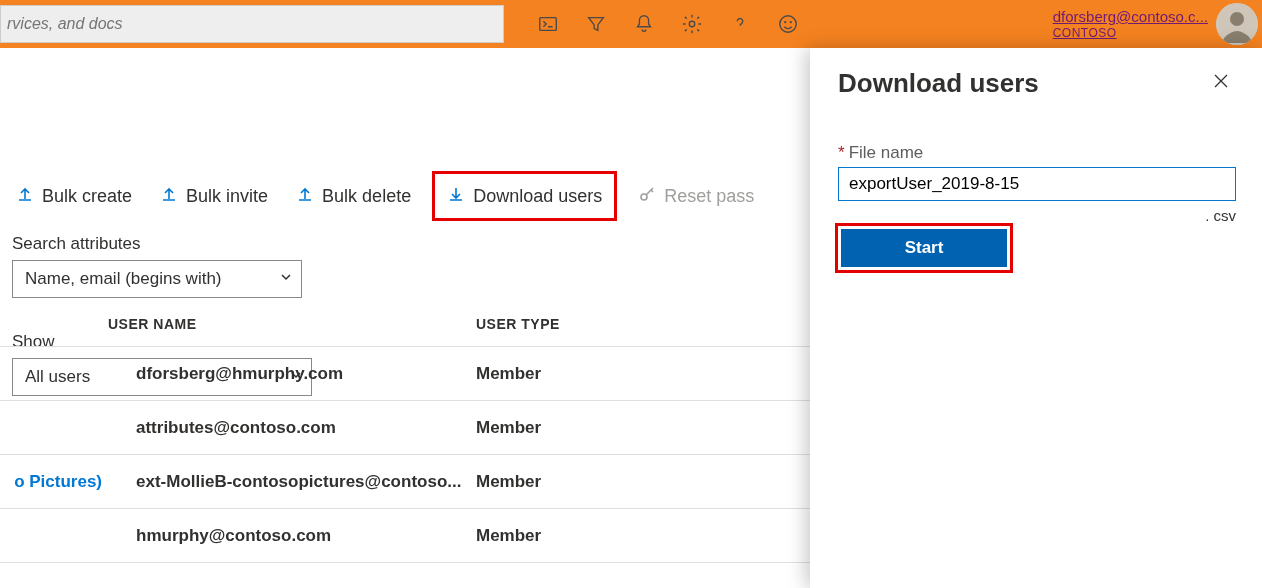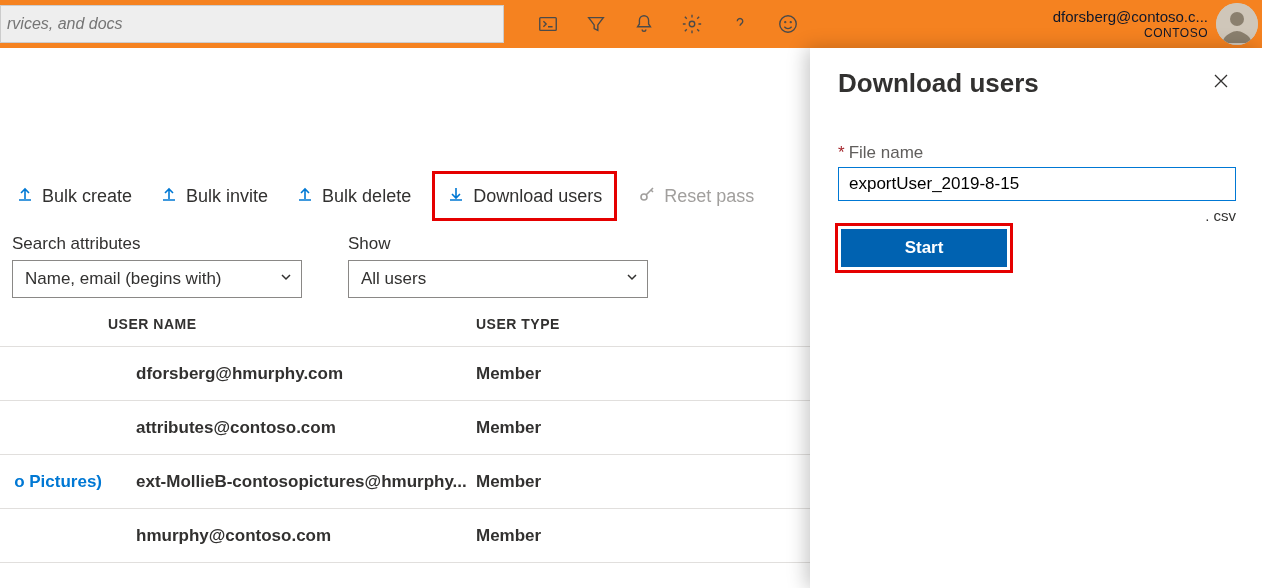--- a/index.html
+++ b/index.html
@@ -50,23 +50,24 @@
   }
   .hicon svg { width: 22px; height: 22px; stroke: #4a4a4a; fill: none; stroke-width: 1.5; }
   .account-block {
     margin-left: auto;
     display: flex;
     align-items: center;
     padding-right: 4px;
     gap: 8px;
   }
   .account-text {
-    text-align: right;
+    text-align: left;
     line-height: 1.2;
-    color: #0f172a;
+    color: #701a75;
+    text-decoration: underline;
   }
   .account-text .email { font-size: 15px; }
   .account-text .org { font-size: 12px; letter-spacing: 0.5px; }
   .avatar {
     width: 42px; height: 42px;
     border-radius: 50%;
     background: #d0c8bc;
     display: flex;
     align-items: center;
     justify-content: center;
@@ -98,21 +99,22 @@
   .tb-item.disabled { color: #a19f9d; cursor: default; }
   .tb-item svg { width: 18px; height: 18px; }
   .tb-download { outline: 3px solid #e50000; padding: 4px 12px; height: 44px; }
 
   
   .filters {
     position: absolute;
     top: 234px;
     left: 12px;
     display: flex;
-    gap: 46px;
+    gap: 34px;
+    flex-direction: column;
   }
   .filter-group label {
     font-size: 17px;
     color: #323130;
     display: block;
     margin-bottom: 6px;
   }
   .dropdown {
     border: 1px solid #8a8886;
     height: 38px;
@@ -372,21 +374,21 @@
         <div class="uname">dforsberg@hmurphy.com</div>
         <div class="utype">Member</div>
       </div>
       <div class="trow">
         <div class="prefix"></div>
         <div class="uname">attributes@contoso.com</div>
         <div class="utype">Member</div>
       </div>
       <div class="trow">
         <div class="prefix">o Pictures)</div>
-        <div class="uname">ext-MollieB-contosopictures@hmurphy...</div>
+        <div class="uname">ext-MollieB-contosopictures@contoso...</div>
         <div class="utype">Member</div>
       </div>
       <div class="trow">
         <div class="prefix"></div>
         <div class="uname">hmurphy@contoso.com</div>
         <div class="utype">Member</div>
       </div>
     </div>
   <div class="last-border"></div>
 </div>

